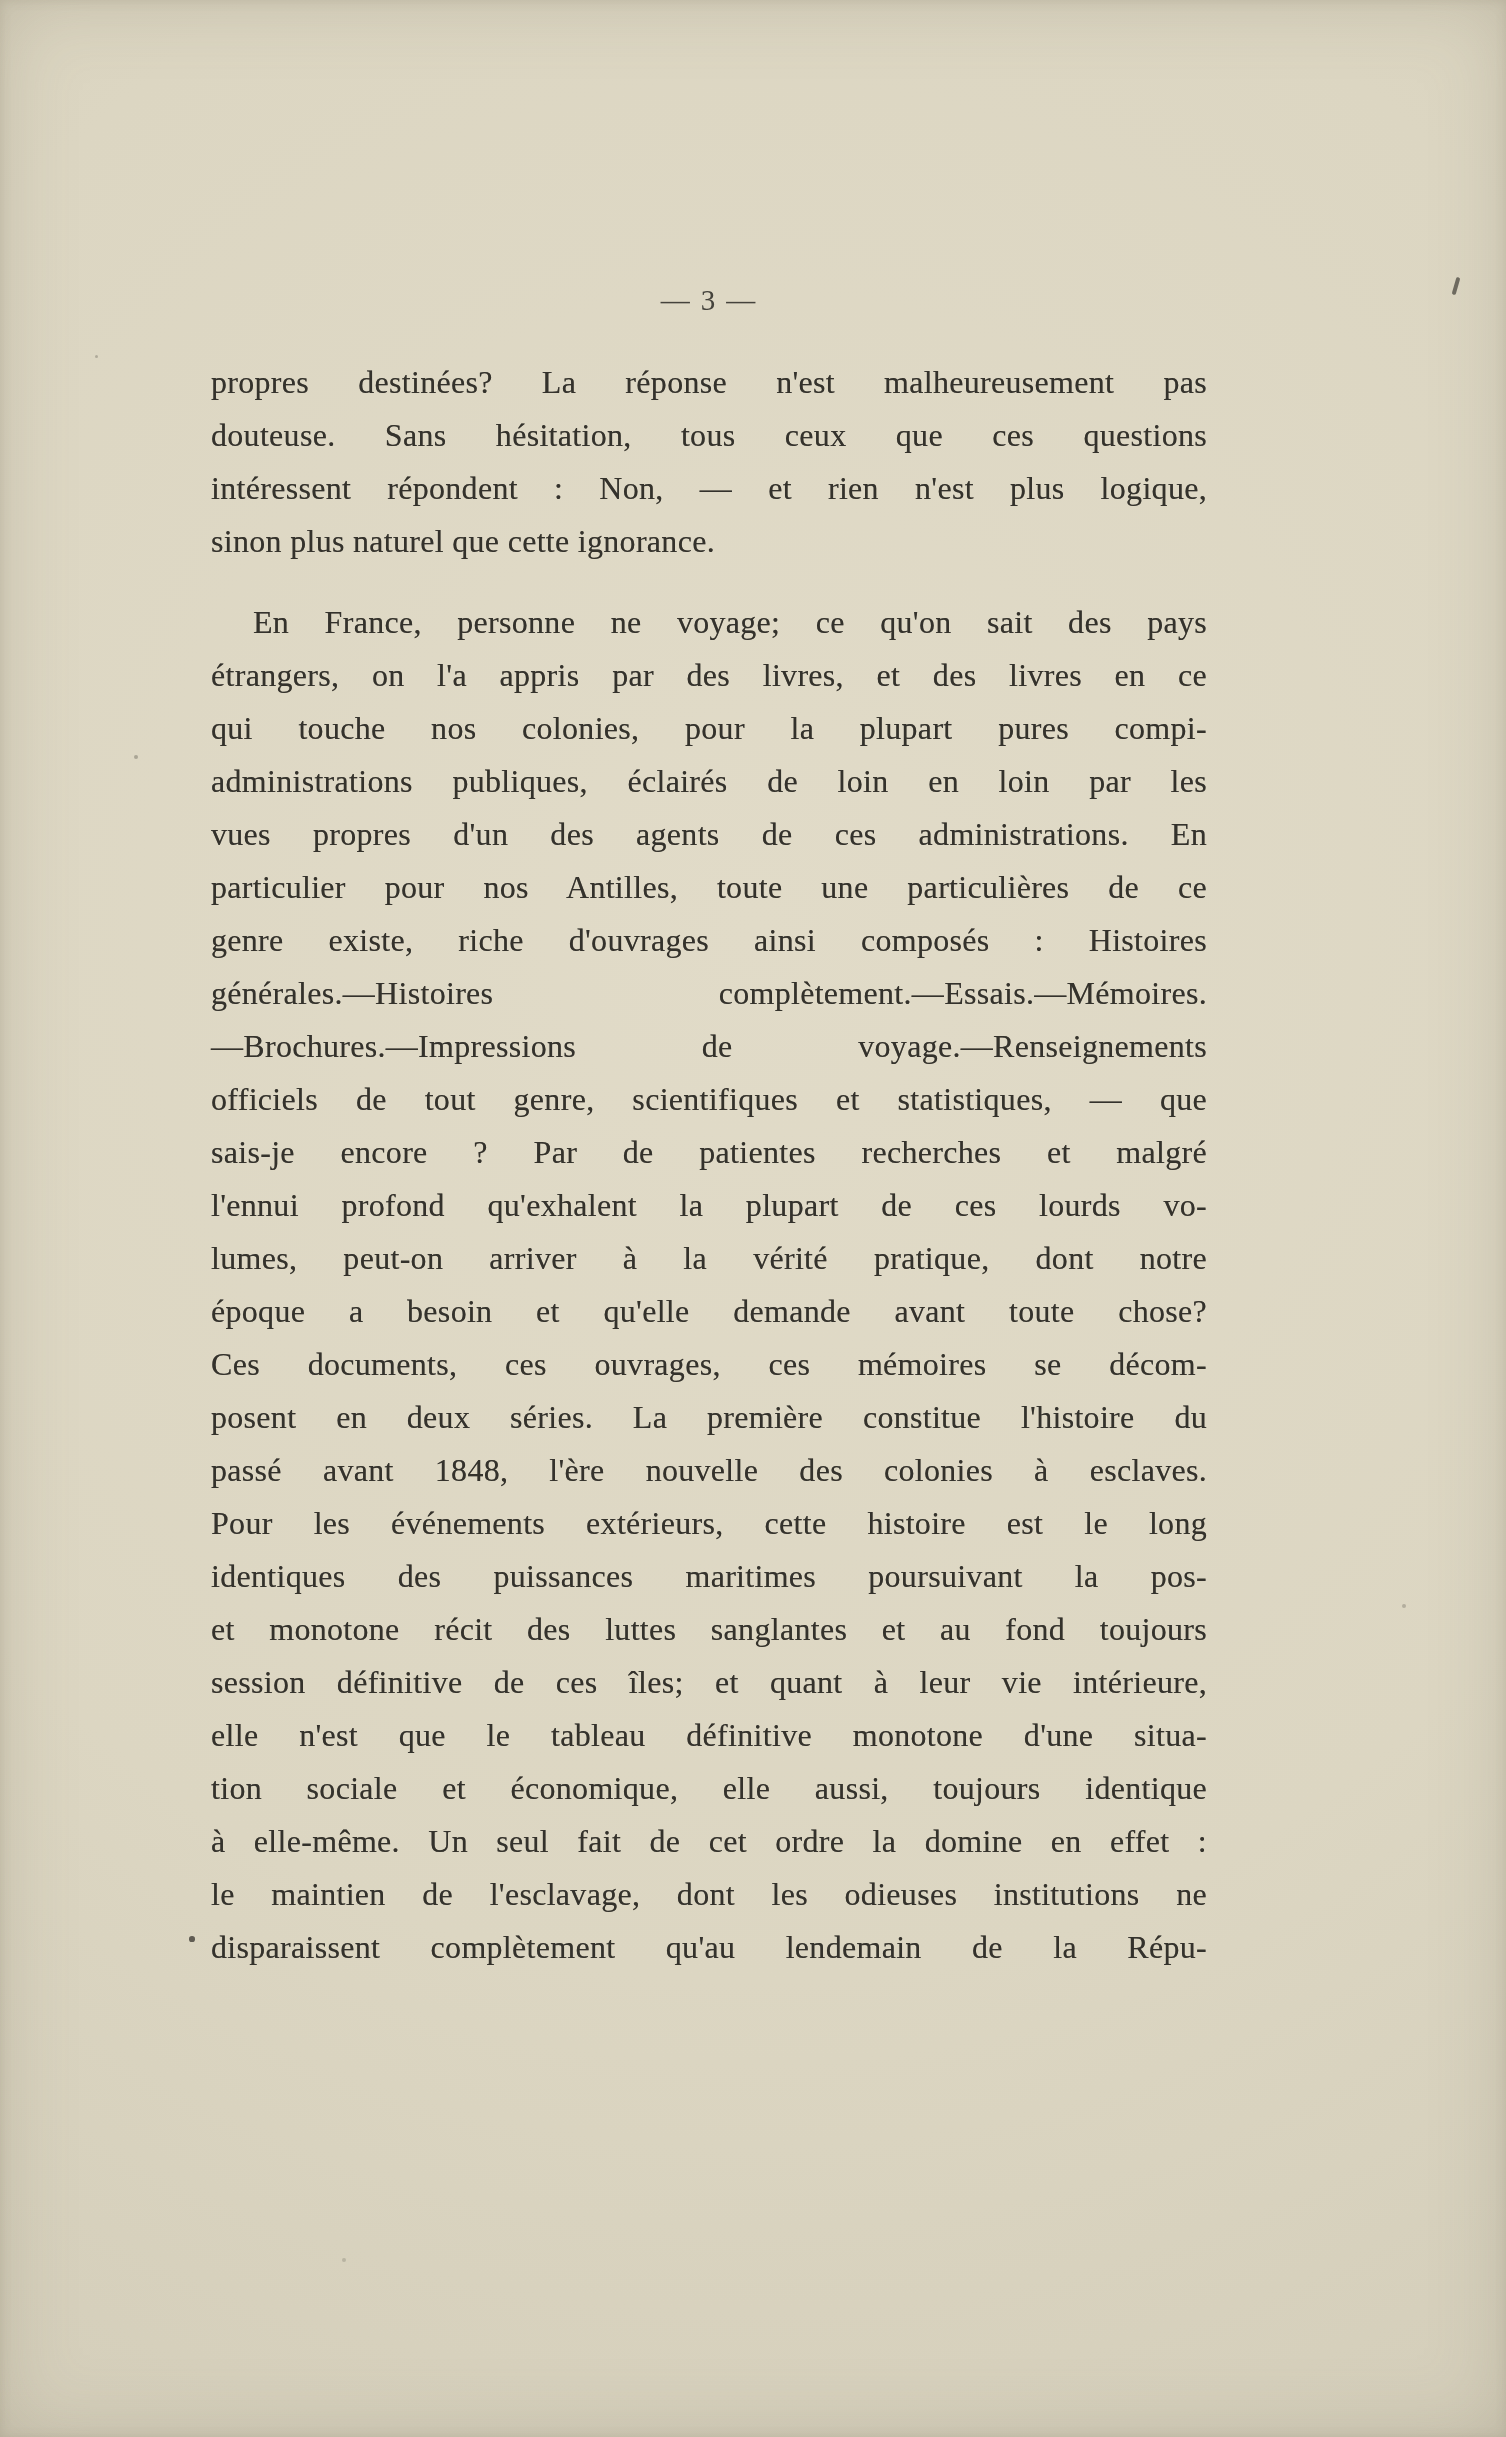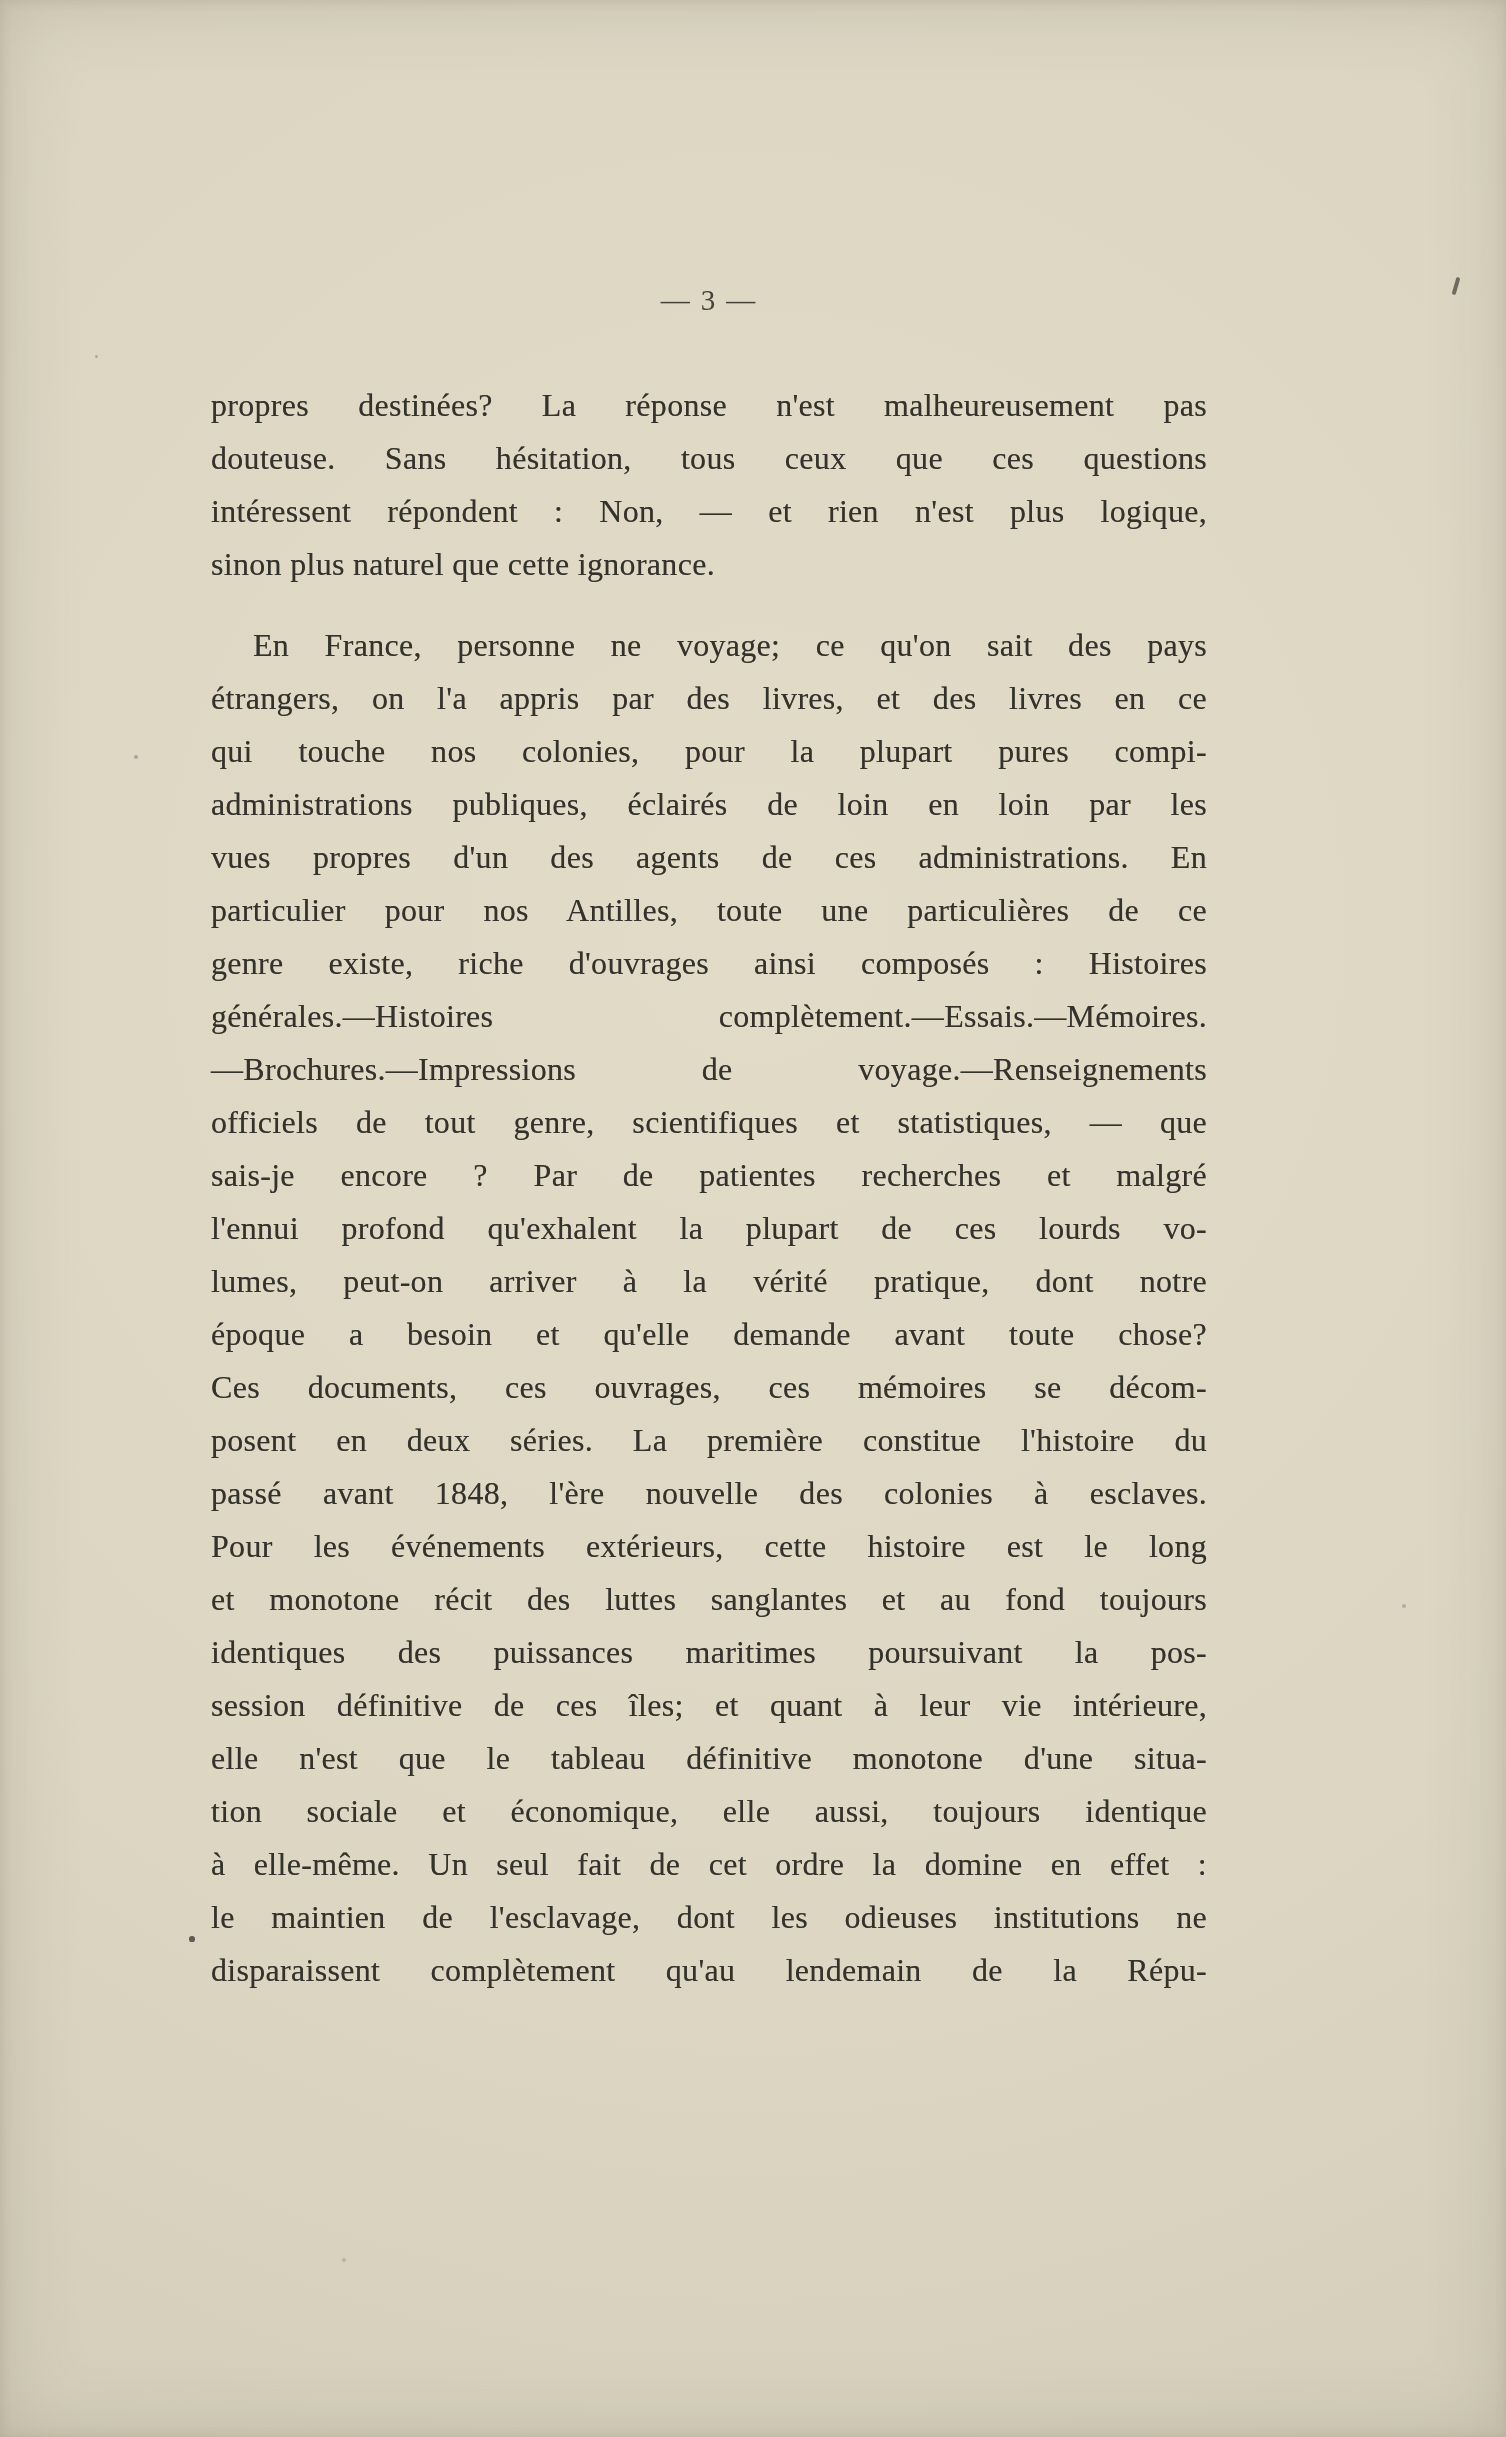--- a/index.html
+++ b/index.html
@@ -28,21 +28,21 @@
     top: 284px;
     left: 211px;
     width: 996px;
     text-align: center;
     font-size: 29px;
     letter-spacing: 1.9px;
     color: #45433c;
   }
   .textblock {
     position: absolute;
-    top: 379px;
+    top: 356px;
     left: 211px;
     width: 996px;
   }
   .line {
     font-size: 32px;
     line-height: 53px;
     height: 53px;
     white-space: normal;
     text-align: justify;
     text-align-last: justify;
@@ -91,22 +91,22 @@
     <div class="line">—Brochures.—Impressions de voyage.—Renseignements</div>
     <div class="line">officiels de tout genre, scientifiques et statistiques, — que</div>
     <div class="line">sais-je encore ? Par de patientes recherches et malgré</div>
     <div class="line">l'ennui profond qu'exhalent la plupart de ces lourds vo-</div>
     <div class="line">lumes, peut-on arriver à la vérité pratique, dont notre</div>
     <div class="line">époque a besoin et qu'elle demande avant toute chose?</div>
     <div class="line">Ces documents, ces ouvrages, ces mémoires se décom-</div>
     <div class="line">posent en deux séries. La première constitue l'histoire du</div>
     <div class="line">passé avant 1848, l'ère nouvelle des colonies à esclaves.</div>
     <div class="line">Pour les événements extérieurs, cette histoire est le long</div>
+    <div class="line">identiques des puissances maritimes poursuivant la pos-</div>
     <div class="line">et monotone récit des luttes sanglantes et au fond toujours</div>
-    <div class="line">identiques des puissances maritimes poursuivant la pos-</div>
     <div class="line">session définitive de ces îles; et quant à leur vie intérieure,</div>
     <div class="line">elle n'est que le tableau définitive monotone d'une situa-</div>
     <div class="line">tion sociale et économique, elle aussi, toujours identique</div>
     <div class="line">à elle-même. Un seul fait de cet ordre la domine en effet :</div>
     <div class="line">le maintien de l'esclavage, dont les odieuses institutions ne</div>
     <div class="line">disparaissent complètement qu'au lendemain de la Répu-</div>
   </div>
 
   <span class="speck s1"></span>
   <span class="speck s2"></span>

